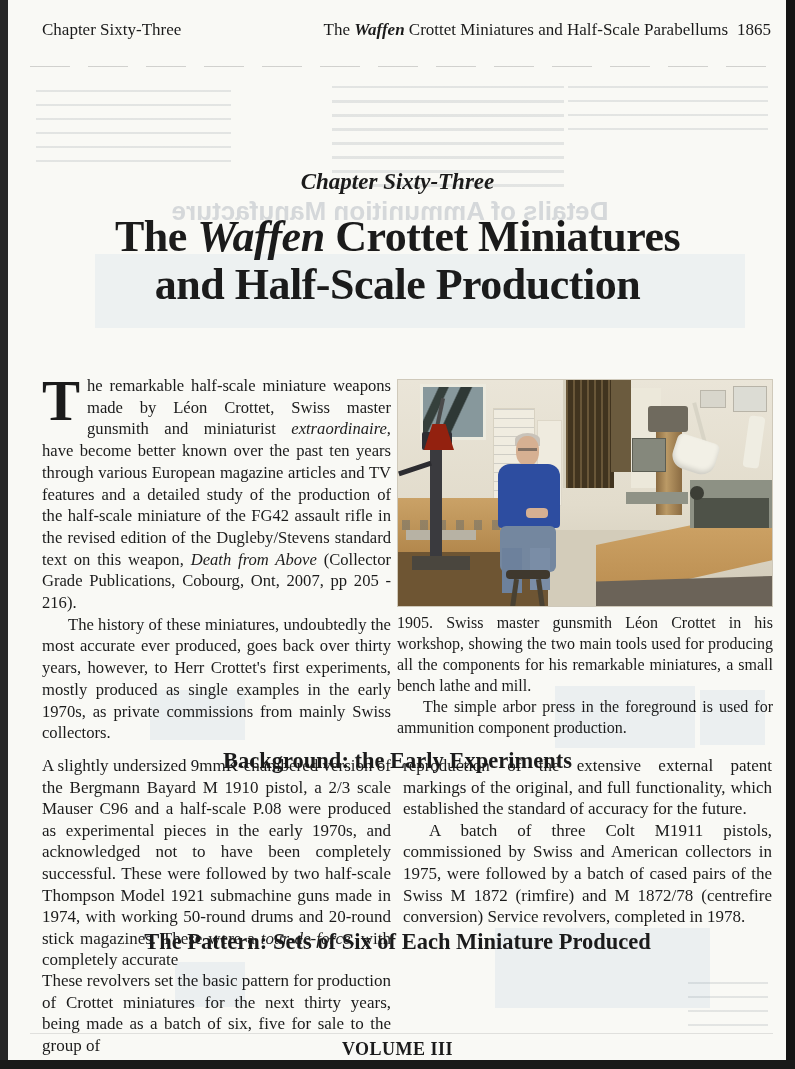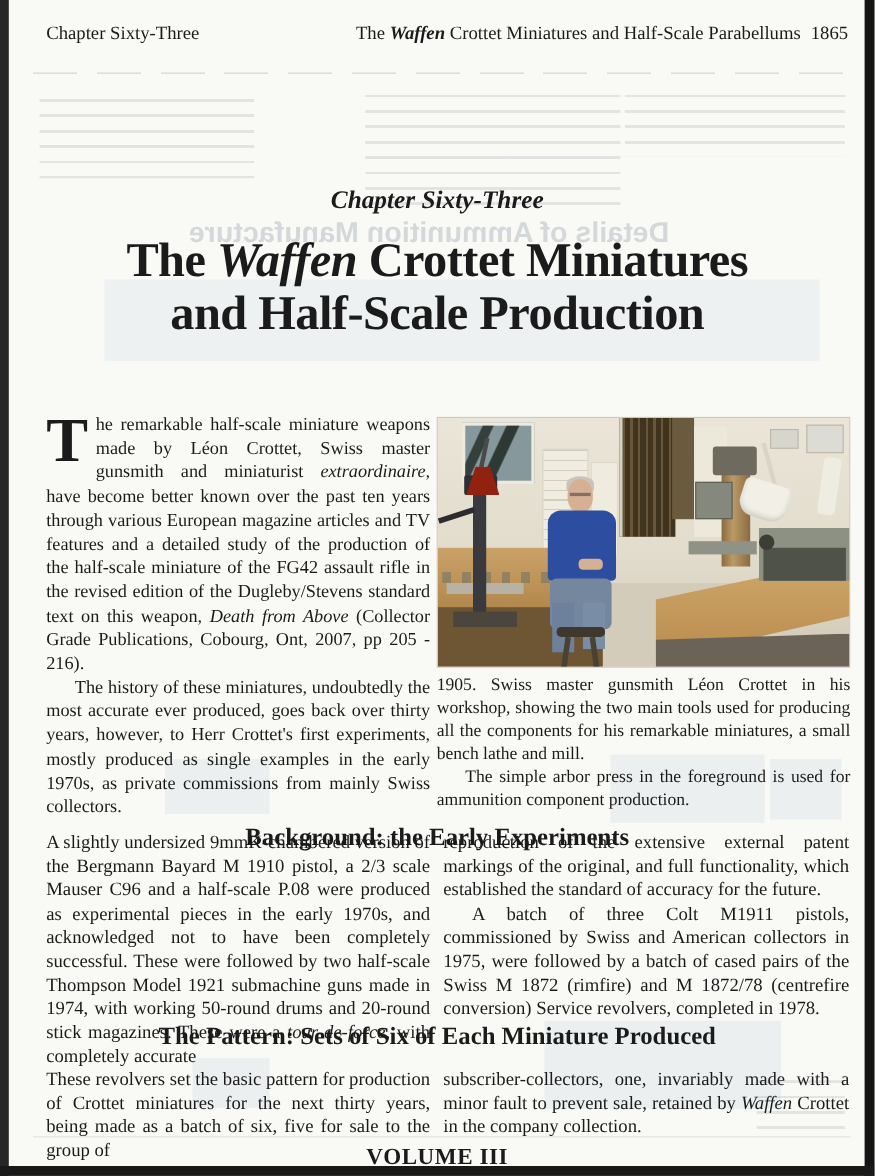--- a/index.html
+++ b/index.html
@@ -34,21 +34,21 @@
   .figure{position:absolute;left:397px;top:379px;width:376px;}
   .photo{position:relative;width:376px;height:228px;overflow:hidden;
         background:linear-gradient(180deg,#eae5d8 0%,#e2dccc 55%,#cfc8b6 100%);
         border:1px solid #cfc9ba;box-sizing:border-box;}
   .pp{position:absolute;}
   .caption{margin-top:5px;font-size:16px;line-height:21px;text-align:justify;}
   .sec-heading{position:absolute;left:0;width:100%;text-align:center;font-size:22.5px;font-weight:bold;}
   .col{position:absolute;font-size:17px;line-height:21.6px;text-align:justify;}
   .footer-rule{position:absolute;top:1033px;left:30px;right:22px;height:1px;background:rgba(80,80,80,.14);}
   .volume{position:absolute;top:1039px;left:0;width:100%;text-align:center;
-        font-size:21px;font-weight:bold;letter-spacing:.5px;}
+        font-size:18px;font-weight:bold;letter-spacing:.5px;}
 </style>
 </head>
 <body>
 
 <div class="page">
 
   <div class="edge edge-left"></div>
   <div class="edge edge-right"></div>
 
   <div class="running-header">
@@ -143,19 +143,18 @@
 
   <div class="sec-heading" style="top:724px;margin-top:24px;">Background: the Early Experiments</div>
   <div class="col" style="left:42px;top:755px;width:349px;">A slightly undersized 9mmK-chambered version of the Bergmann Bayard M 1910 pistol, a 2/3 scale Mauser C96 and a half-scale P.08 were produced as experimental pieces in the early 1970s, and acknowledged not to have been completely successful. These were followed by two half-scale Thompson Model 1921 submachine guns made in 1974, with working 50-round drums and 20-round stick magazines. These were a <i>tour-de-force</i>, with completely accurate</div>
   <div class="col" style="left:403px;top:755px;width:369px;">
     <p>reproduction of the extensive external patent markings of the original, and full functionality, which established the standard of accuracy for the future.</p>
     <p class="indent">A batch of three Colt M1911 pistols, commissioned by Swiss and American collectors in 1975, were followed by a batch of cased pairs of the Swiss M 1872 (rimfire) and M 1872/78 (centrefire conversion) Service revolvers, completed in 1978.</p>
   </div>
 
   <div class="sec-heading" style="top:929px;">The Pattern: Sets of Six of Each Miniature Produced</div>
   <div class="col" style="left:42px;top:970px;width:349px;">These revolvers set the basic pattern for production of Crottet miniatures for the next thirty years, being made as a batch of six, five for sale to the group of</div>
-  <div class="col" style="left:403px;top:970px;width:369px;">subscriber-collectors, one, invariably made with a minor fault to prevent sale, retained by <i>Waffen</i> Crottet in the company collection.</div>
 
   <div class="footer-rule"></div>
   <div class="volume">VOLUME III</div>
   <div class="bottom-bar"></div>
 
 </div>
 
 </body></html>

